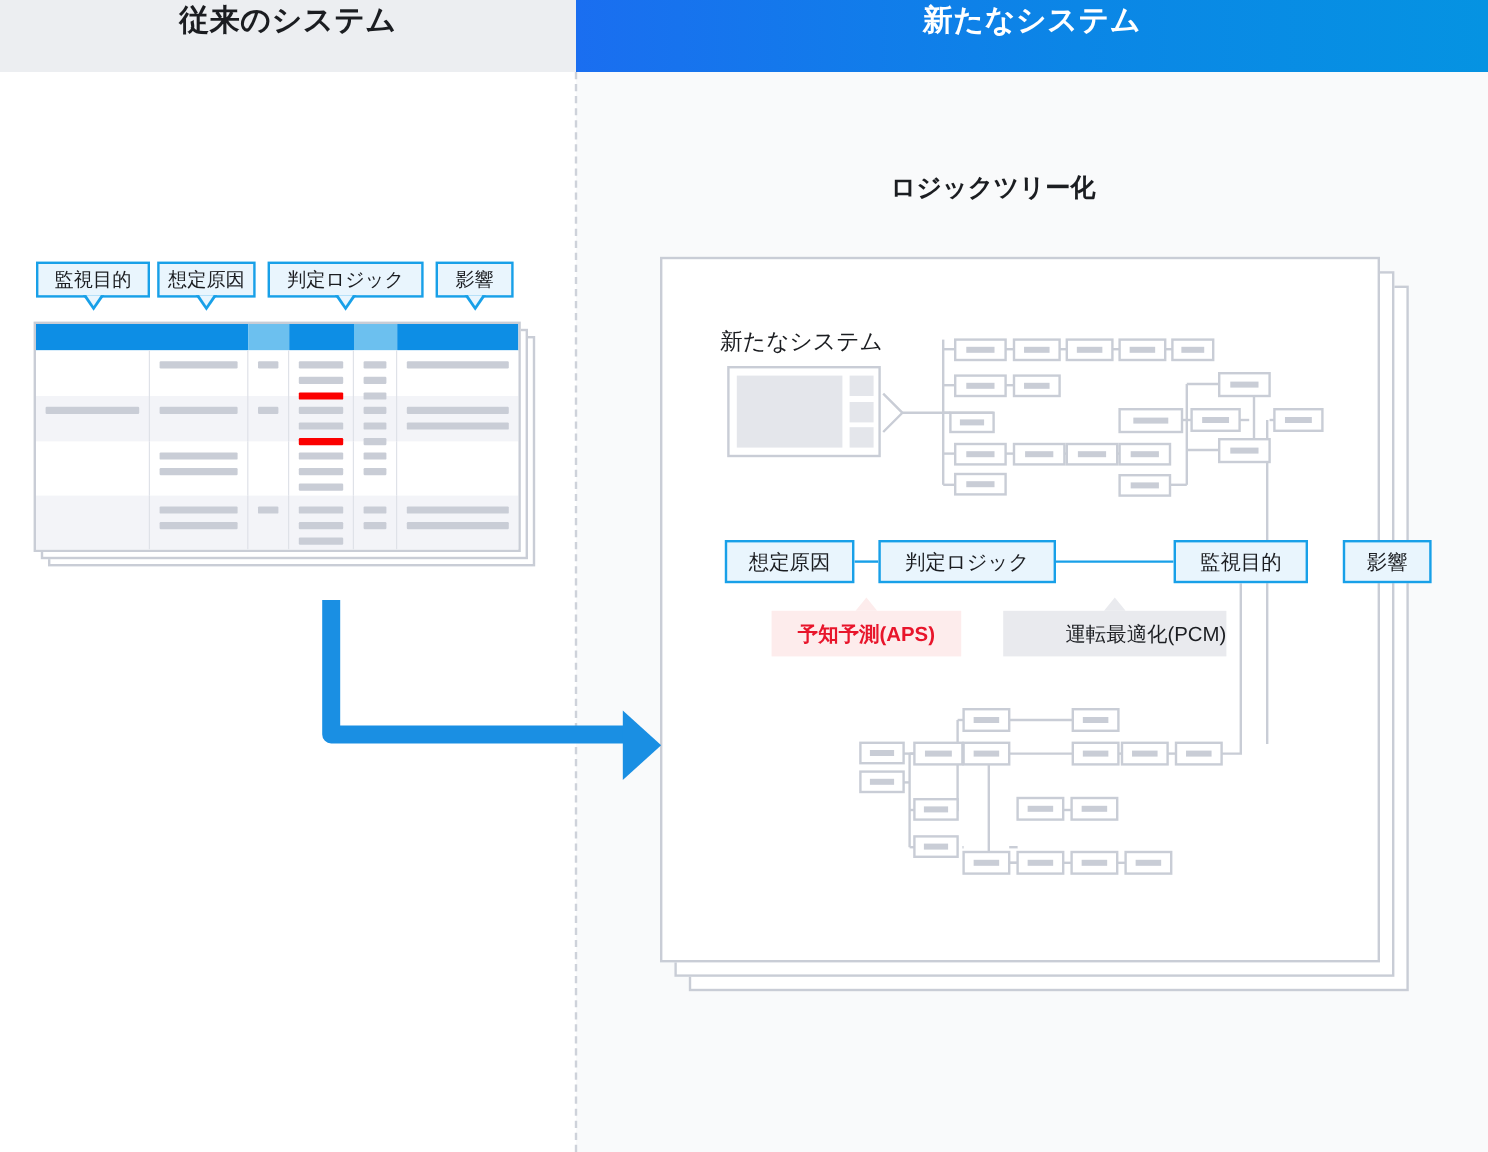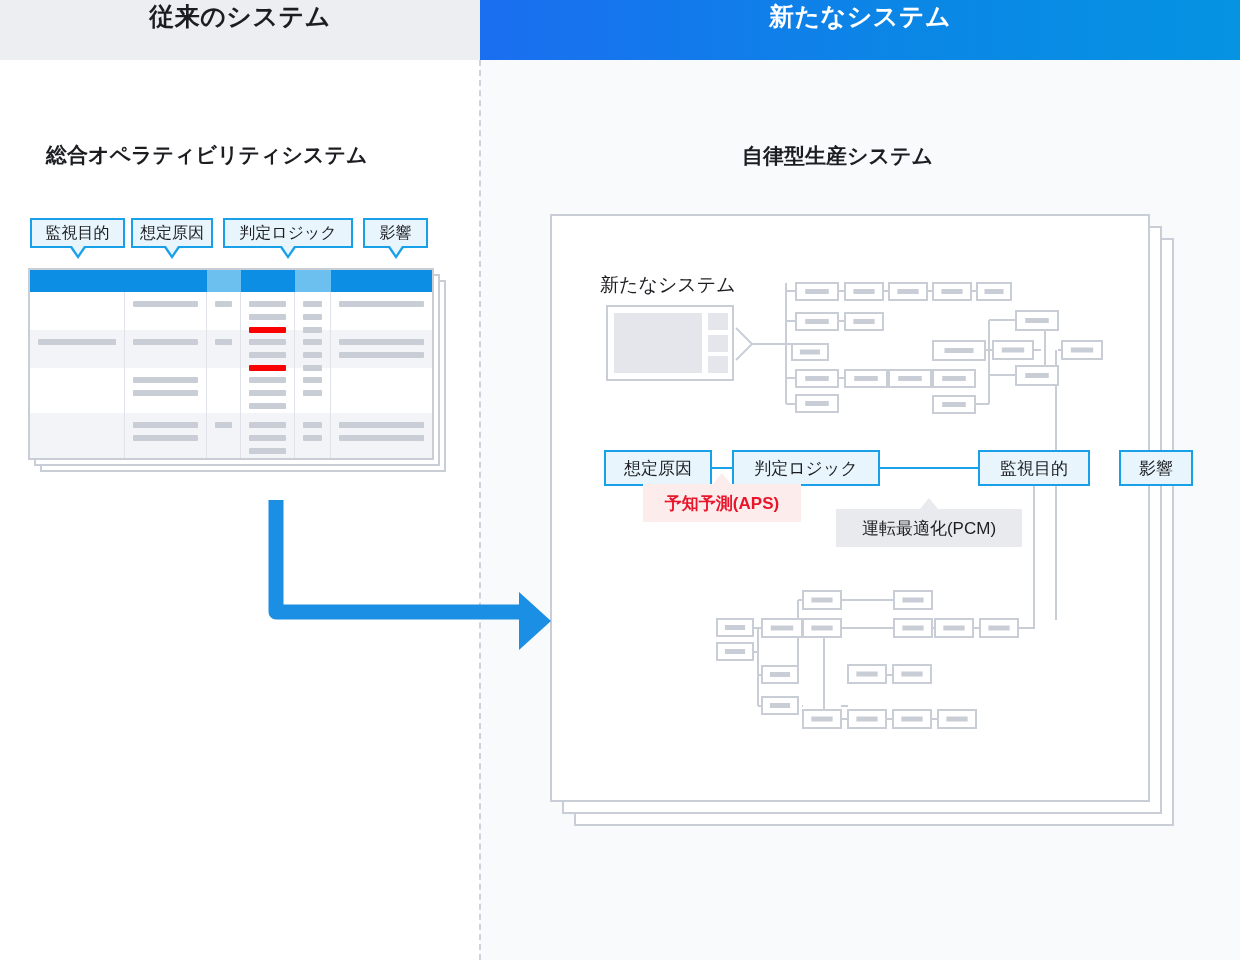--- a/index.html
+++ b/index.html
@@ -70,21 +70,21 @@
   .pd-s{position:absolute;left:708px;width:20px;height:17px;background:#e4e6eb;}
 
   
   .mbox{position:absolute;box-sizing:border-box;height:36px;background:#e9f5fd;
         border:2px solid #18a0e8;display:flex;align-items:center;justify-content:center;
         font-size:17px;color:#1b1d21;white-space:nowrap;}
   .tagbox{position:absolute;box-sizing:border-box;height:38px;
           display:flex;align-items:center;justify-content:center;
           font-size:17px;white-space:nowrap;}
   .tag-red{background:#fdecec;color:#e8152b;font-weight:700;}
-  .tag-gray{background:#e9eaee;color:#1b1d21;}
+  .tag-gray{background:#e9eaee;color:#1b1d21;justify-content:flex-end;}
   .tag-tip{position:absolute;left:50%;margin-left:-9px;top:-11px;width:0;height:0;
            border-left:9px solid transparent;border-right:9px solid transparent;
            border-bottom:11px solid #fdecec;}
   .tag-gray .tag-tip{border-bottom-color:#e9eaee;}
 
   svg.overlay{position:absolute;left:0;top:0;width:1240px;height:960px;pointer-events:none;}
 </style>
 </head>
 <body>
 
@@ -94,22 +94,21 @@
   <div class="bg-right"></div>
   <div class="divider"></div>
 
   <div class="hdr hdr-left">
     <span class="t">従来のシステム</span>
   </div>
   <div class="hdr hdr-right">
     <span class="t">新たなシステム</span>
   </div>
 
-  <div class="sec-title" id="left-title">総合オペラティビリティシステム</div>
-  <div class="sec-title" id="right-title">自律型生産システム</div>
+  <div class="sec-title" id="right-title">ロジックツリー化</div>
 
   <div id="callouts">
       <div class="callout" style="left: 30px; top: 218px; width: 95px;">
         <span>監視目的</span>
         <span class="tip"></span>
       </div>
       <div class="callout" style="left: 131px; top: 218px; width: 82px;">
         <span>想定原因</span>
         <span class="tip"></span>
       </div>
@@ -389,21 +388,21 @@
       </g>
   </svg>
 
   <div id="mid-boxes">
       <div class="mbox" style="left: 604px; top: 450px; width: 108px;">想定原因</div>
       <div class="mbox" style="left: 732px; top: 450px; width: 148px;">判定ロジック</div>
       <div class="mbox" style="left: 978px; top: 450px; width: 112px;">監視目的</div>
       <div class="mbox" style="left: 1119px; top: 450px; width: 74px;">影響</div>
     </div>
   <div id="tags">
-      <div class="tagbox tag-red" style="left: 643px; top: 484px; width: 158px;">
+      <div class="tagbox tag-red" style="left: 643px; top: 509px; width: 158px;">
         <span>予知予測(APS)</span>
         <span class="tag-tip"></span>
       </div>
       <div class="tagbox tag-gray" style="left: 836px; top: 509px; width: 186px;">
         <span>運転最適化(PCM)</span>
         <span class="tag-tip"></span>
       </div>
     </div>
 
 </div>

